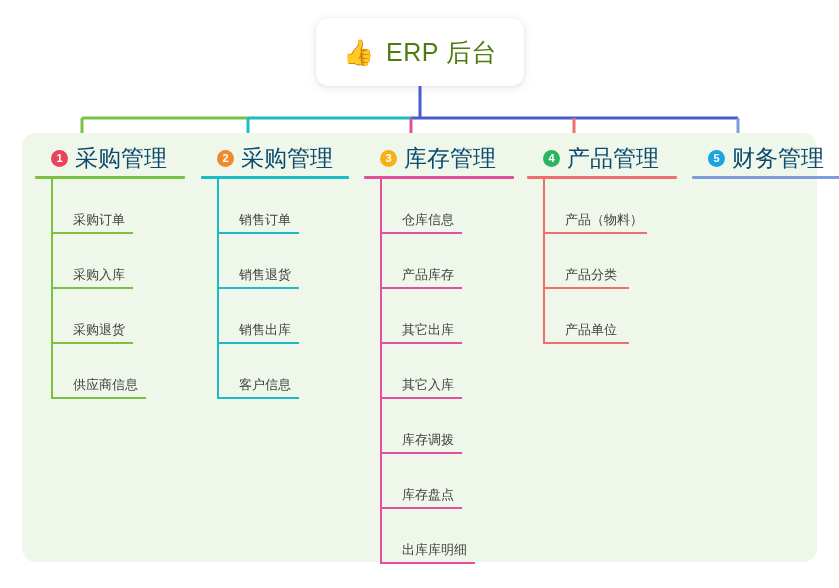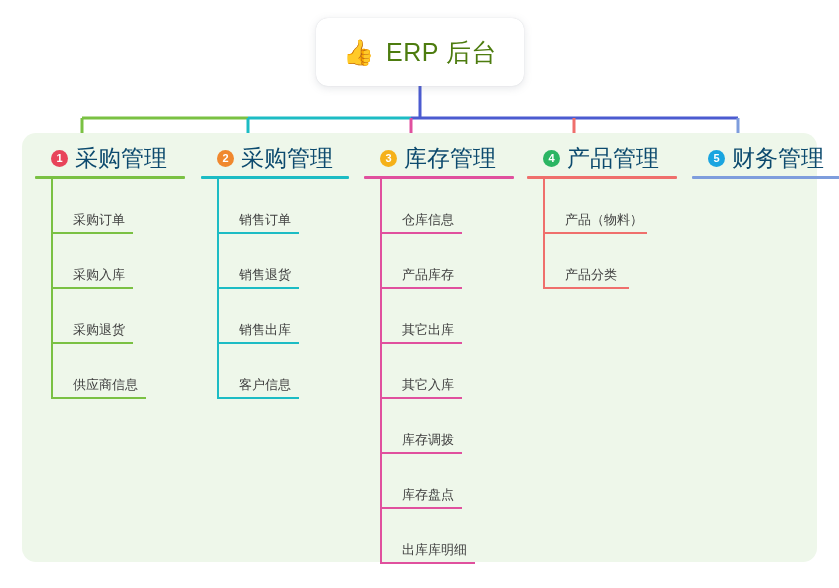--- a/index.html
+++ b/index.html
@@ -261,20 +261,24 @@
         <div class="leaf-list">
           <div class="spine" style="background: rgb(239, 111, 108);"></div>
           <div class="leaf">
             <span class="leaf-text">产品（物料）</span>
             <div class="leaf-rule" style="background: rgb(239, 111, 108); width: 104px;"></div>
           </div>
           <div class="leaf">
             <span class="leaf-text">产品分类</span>
             <div class="leaf-rule" style="background: rgb(239, 111, 108); width: 86px;"></div>
           </div>
+          <div class="leaf">
+            <span class="leaf-text">产品单位</span>
+            <div class="leaf-rule" style="background: rgb(239, 111, 108); width: 86px;"></div>
+          </div>
         </div>
       </div>
       <div class="column" style="left: 692px; width: 148px;">
         <div class="col-head">
           <span class="badge" style="background: rgb(26, 165, 224);">5</span>
           <span class="col-title">财务管理</span>
         </div>
         <div class="col-rule" style="background: rgb(126, 157, 221); width: 148px;"></div>
       </div>
     </div>

